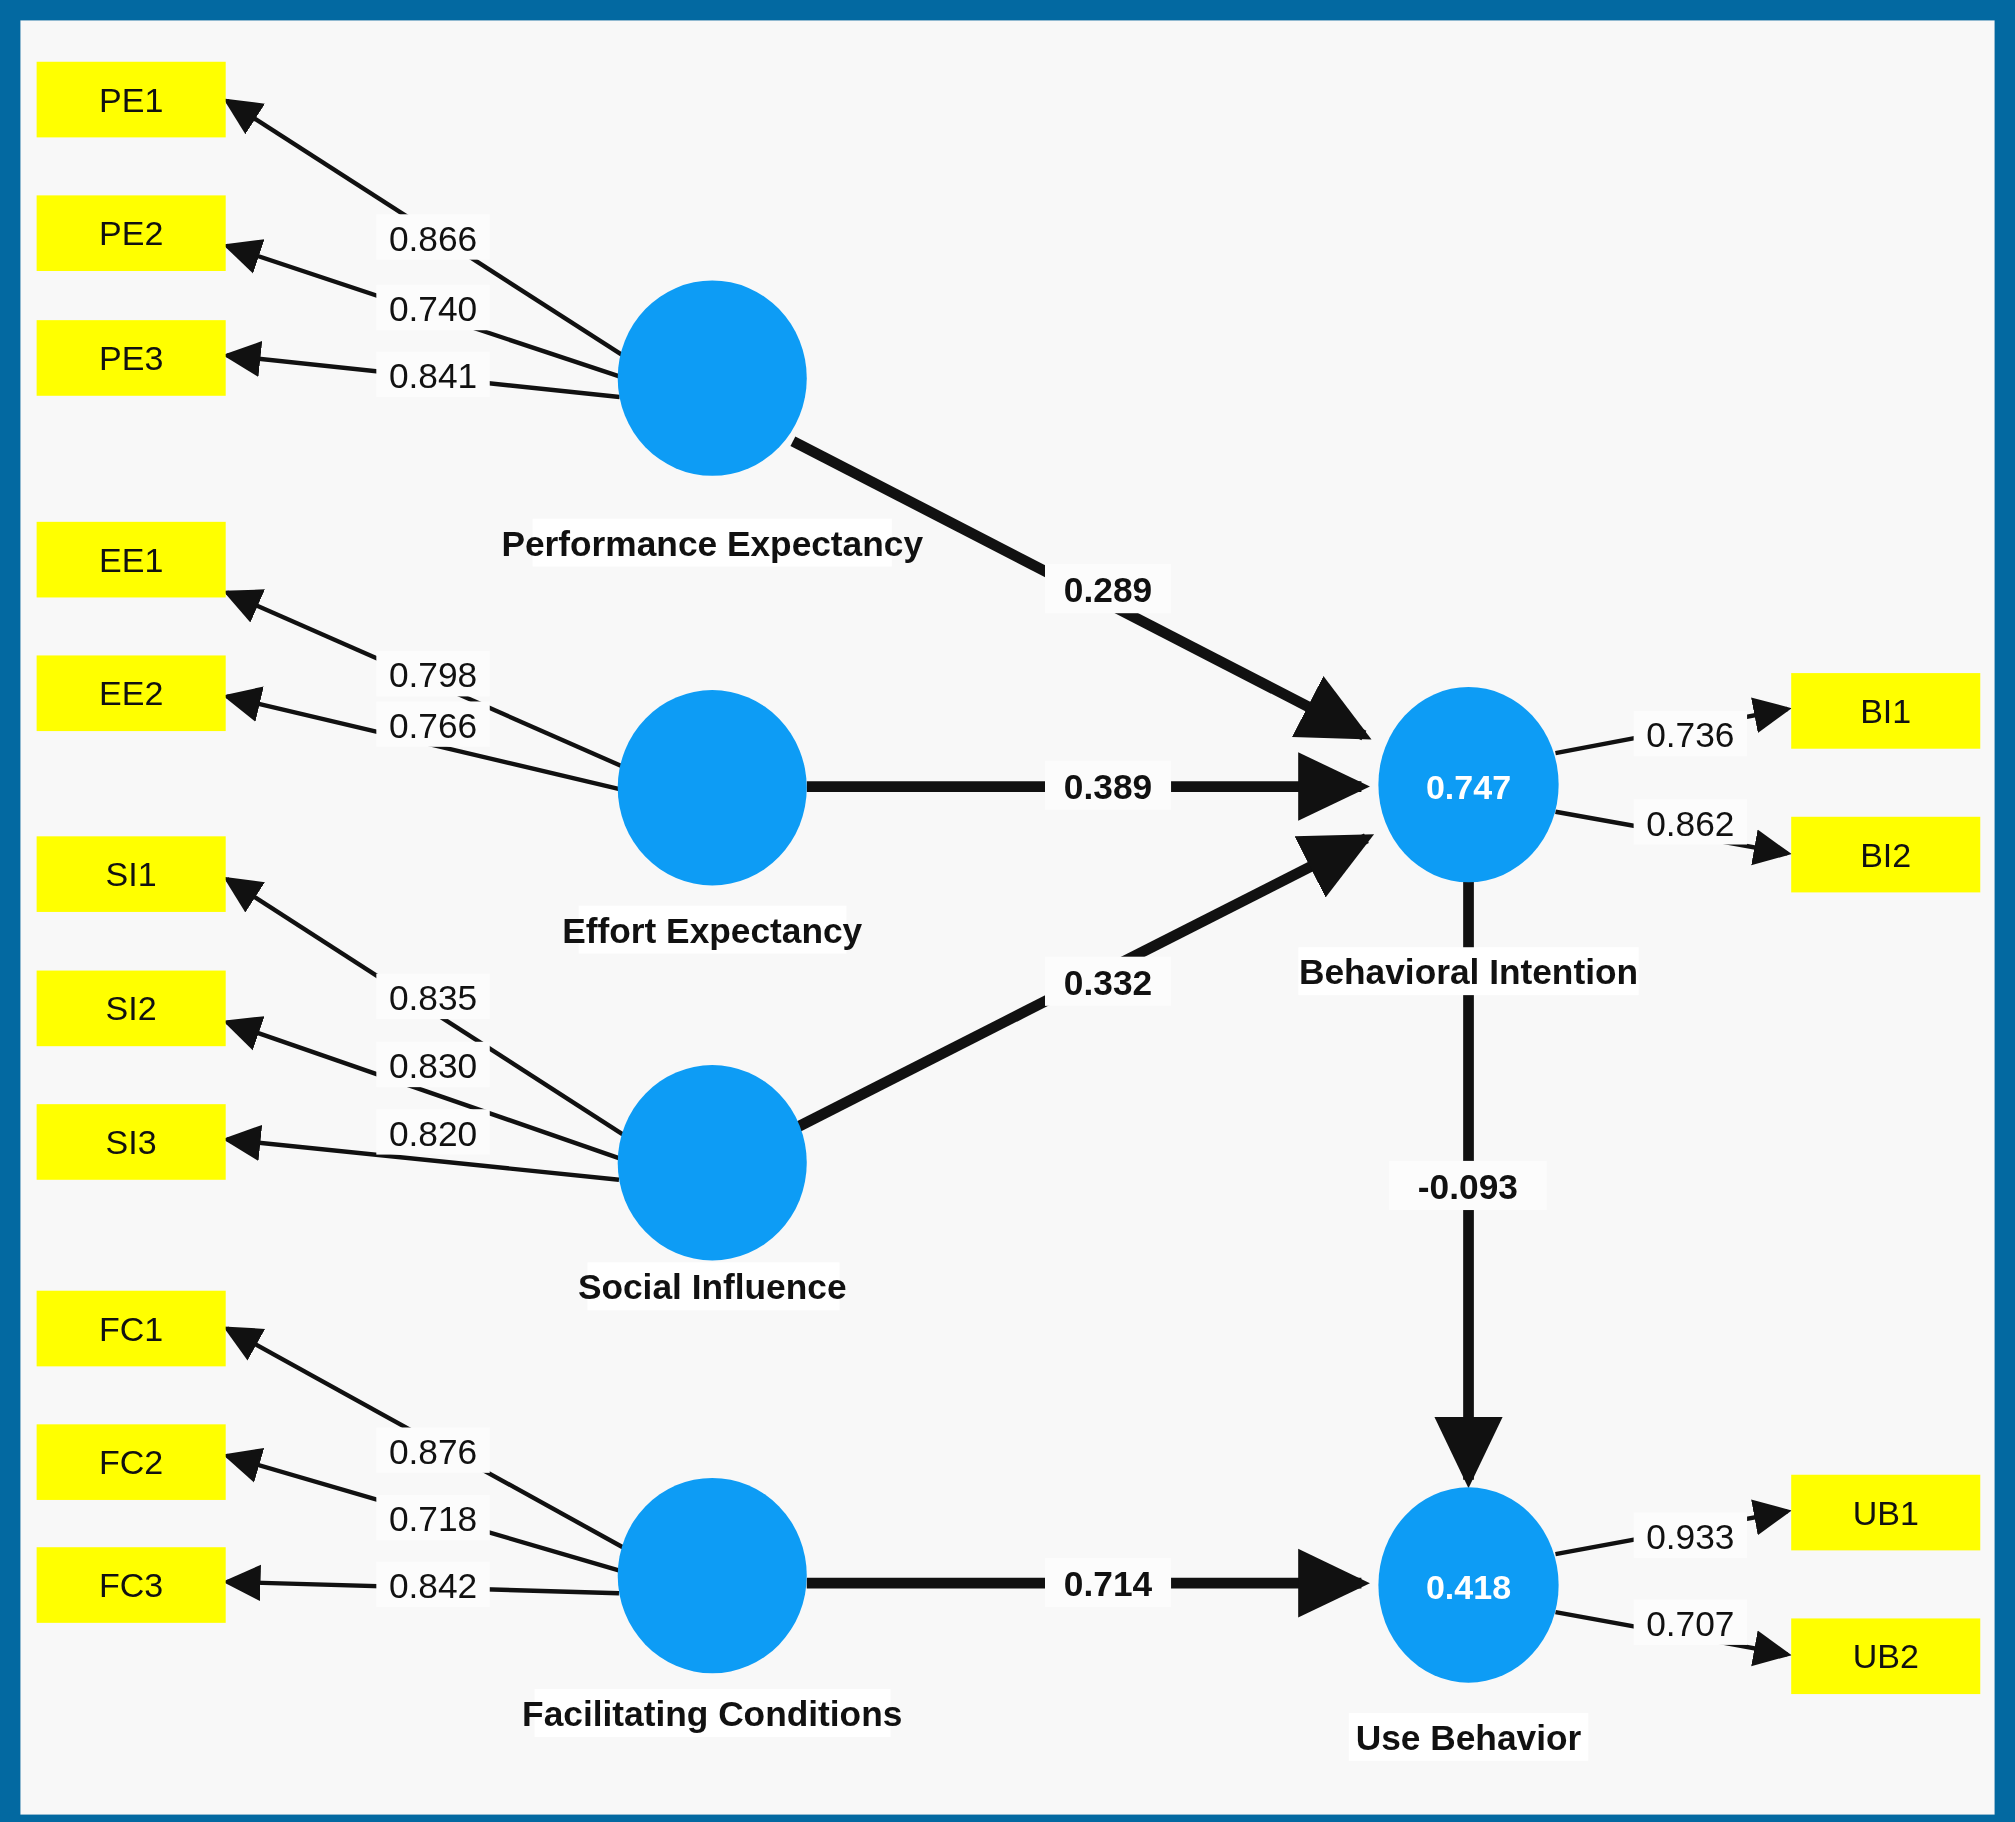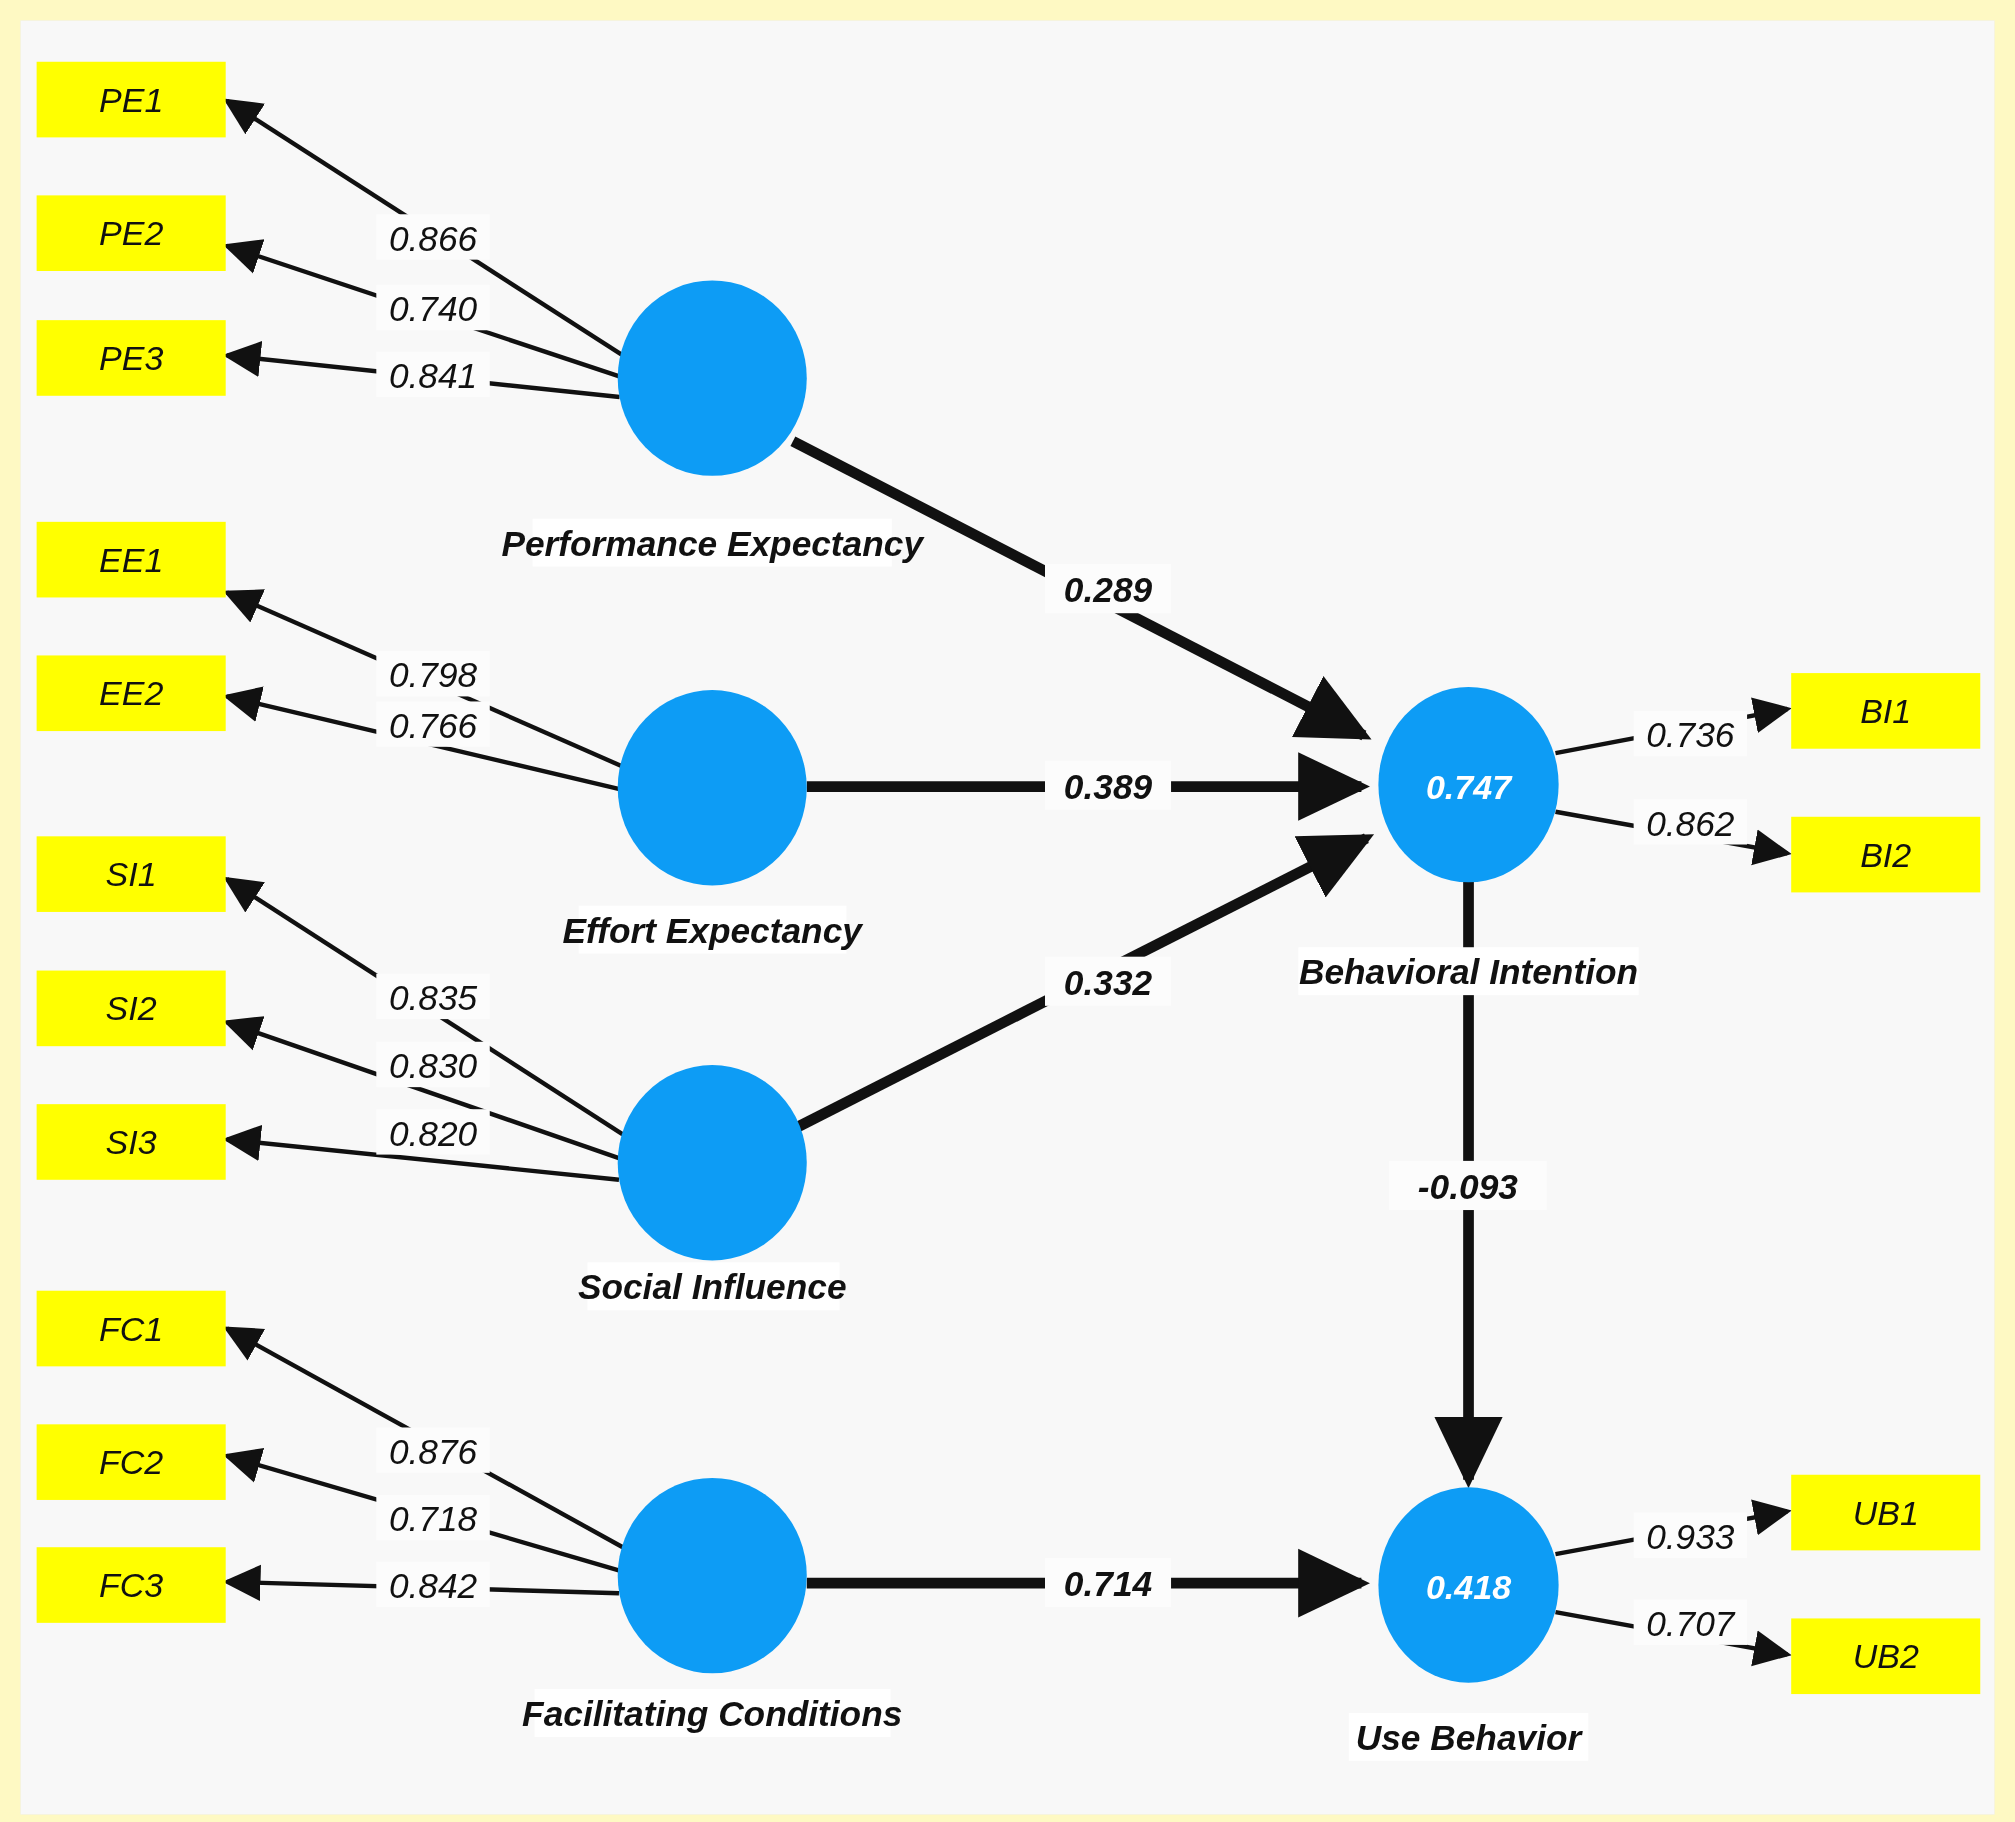--- a/index.html
+++ b/index.html
@@ -1,22 +1,21 @@
 <!DOCTYPE html>
 <html style="font-size:10px"><head>
 <meta charset="utf-8">
 <style>
   html,body{margin:0;padding:0;background:#ffffff;}
   body{font-family:"Liberation Sans",sans-serif;}
   #canvas{
     position:relative;
     width:2015px;height:1822px;
-    background:#fef9c3;
+    background:#0369a1;
     overflow:hidden;
-    font-style:italic;
   }
   #panel{
     position:absolute;
     left:21px;top:21px;
     width:1973px;height:1793px;
     background:#f8f8f8;
     box-shadow:0 0 0 0.6px #f1f1f1;
   }
   svg#model{position:absolute;left:0;top:0;width:2015px;height:1822px;}
   .indicator-rect{fill:#FFFF00;}

